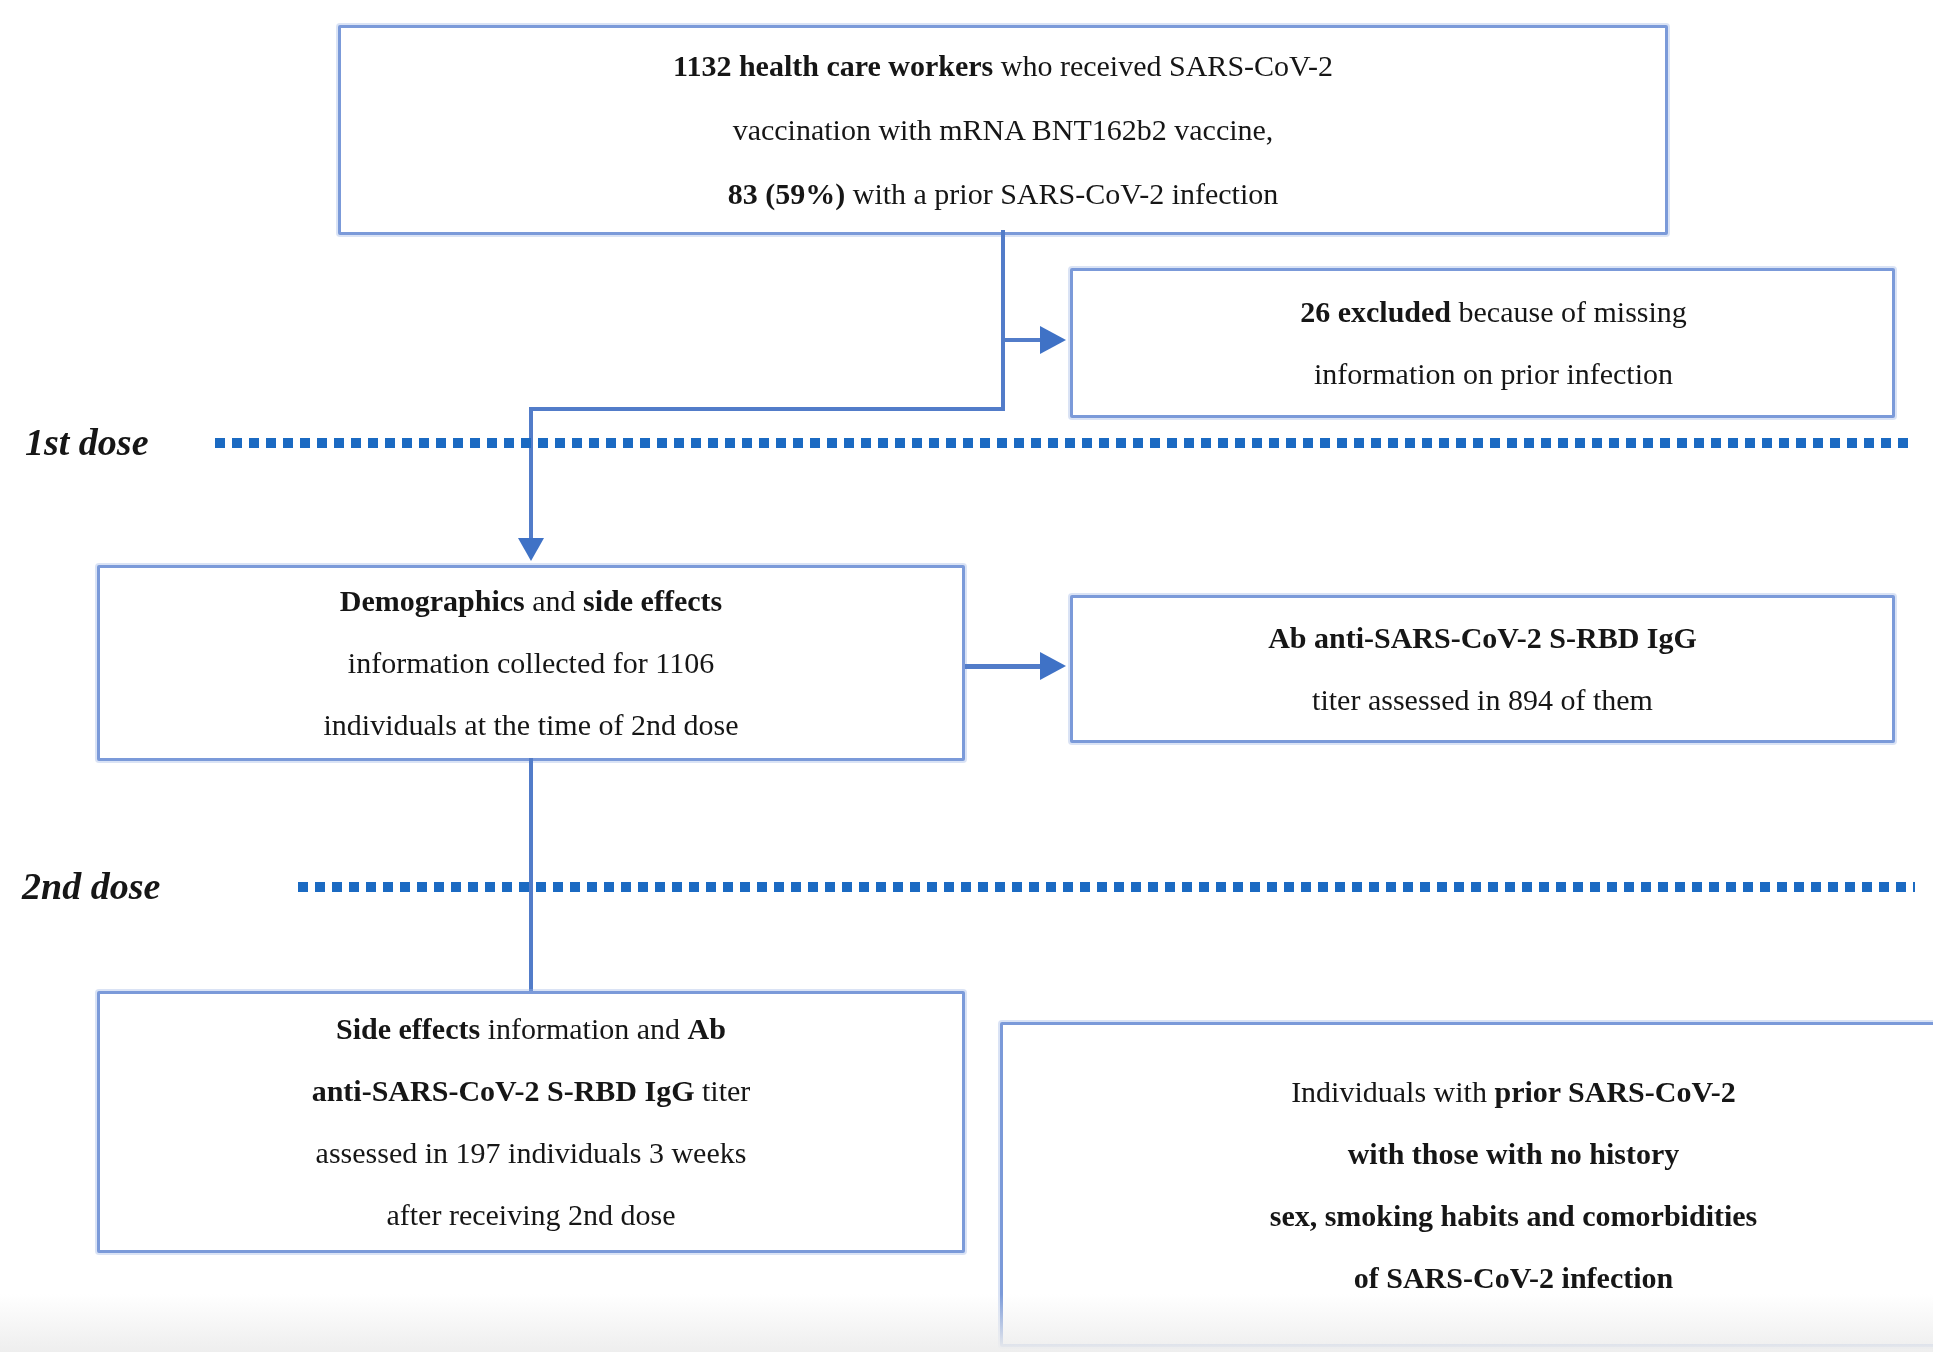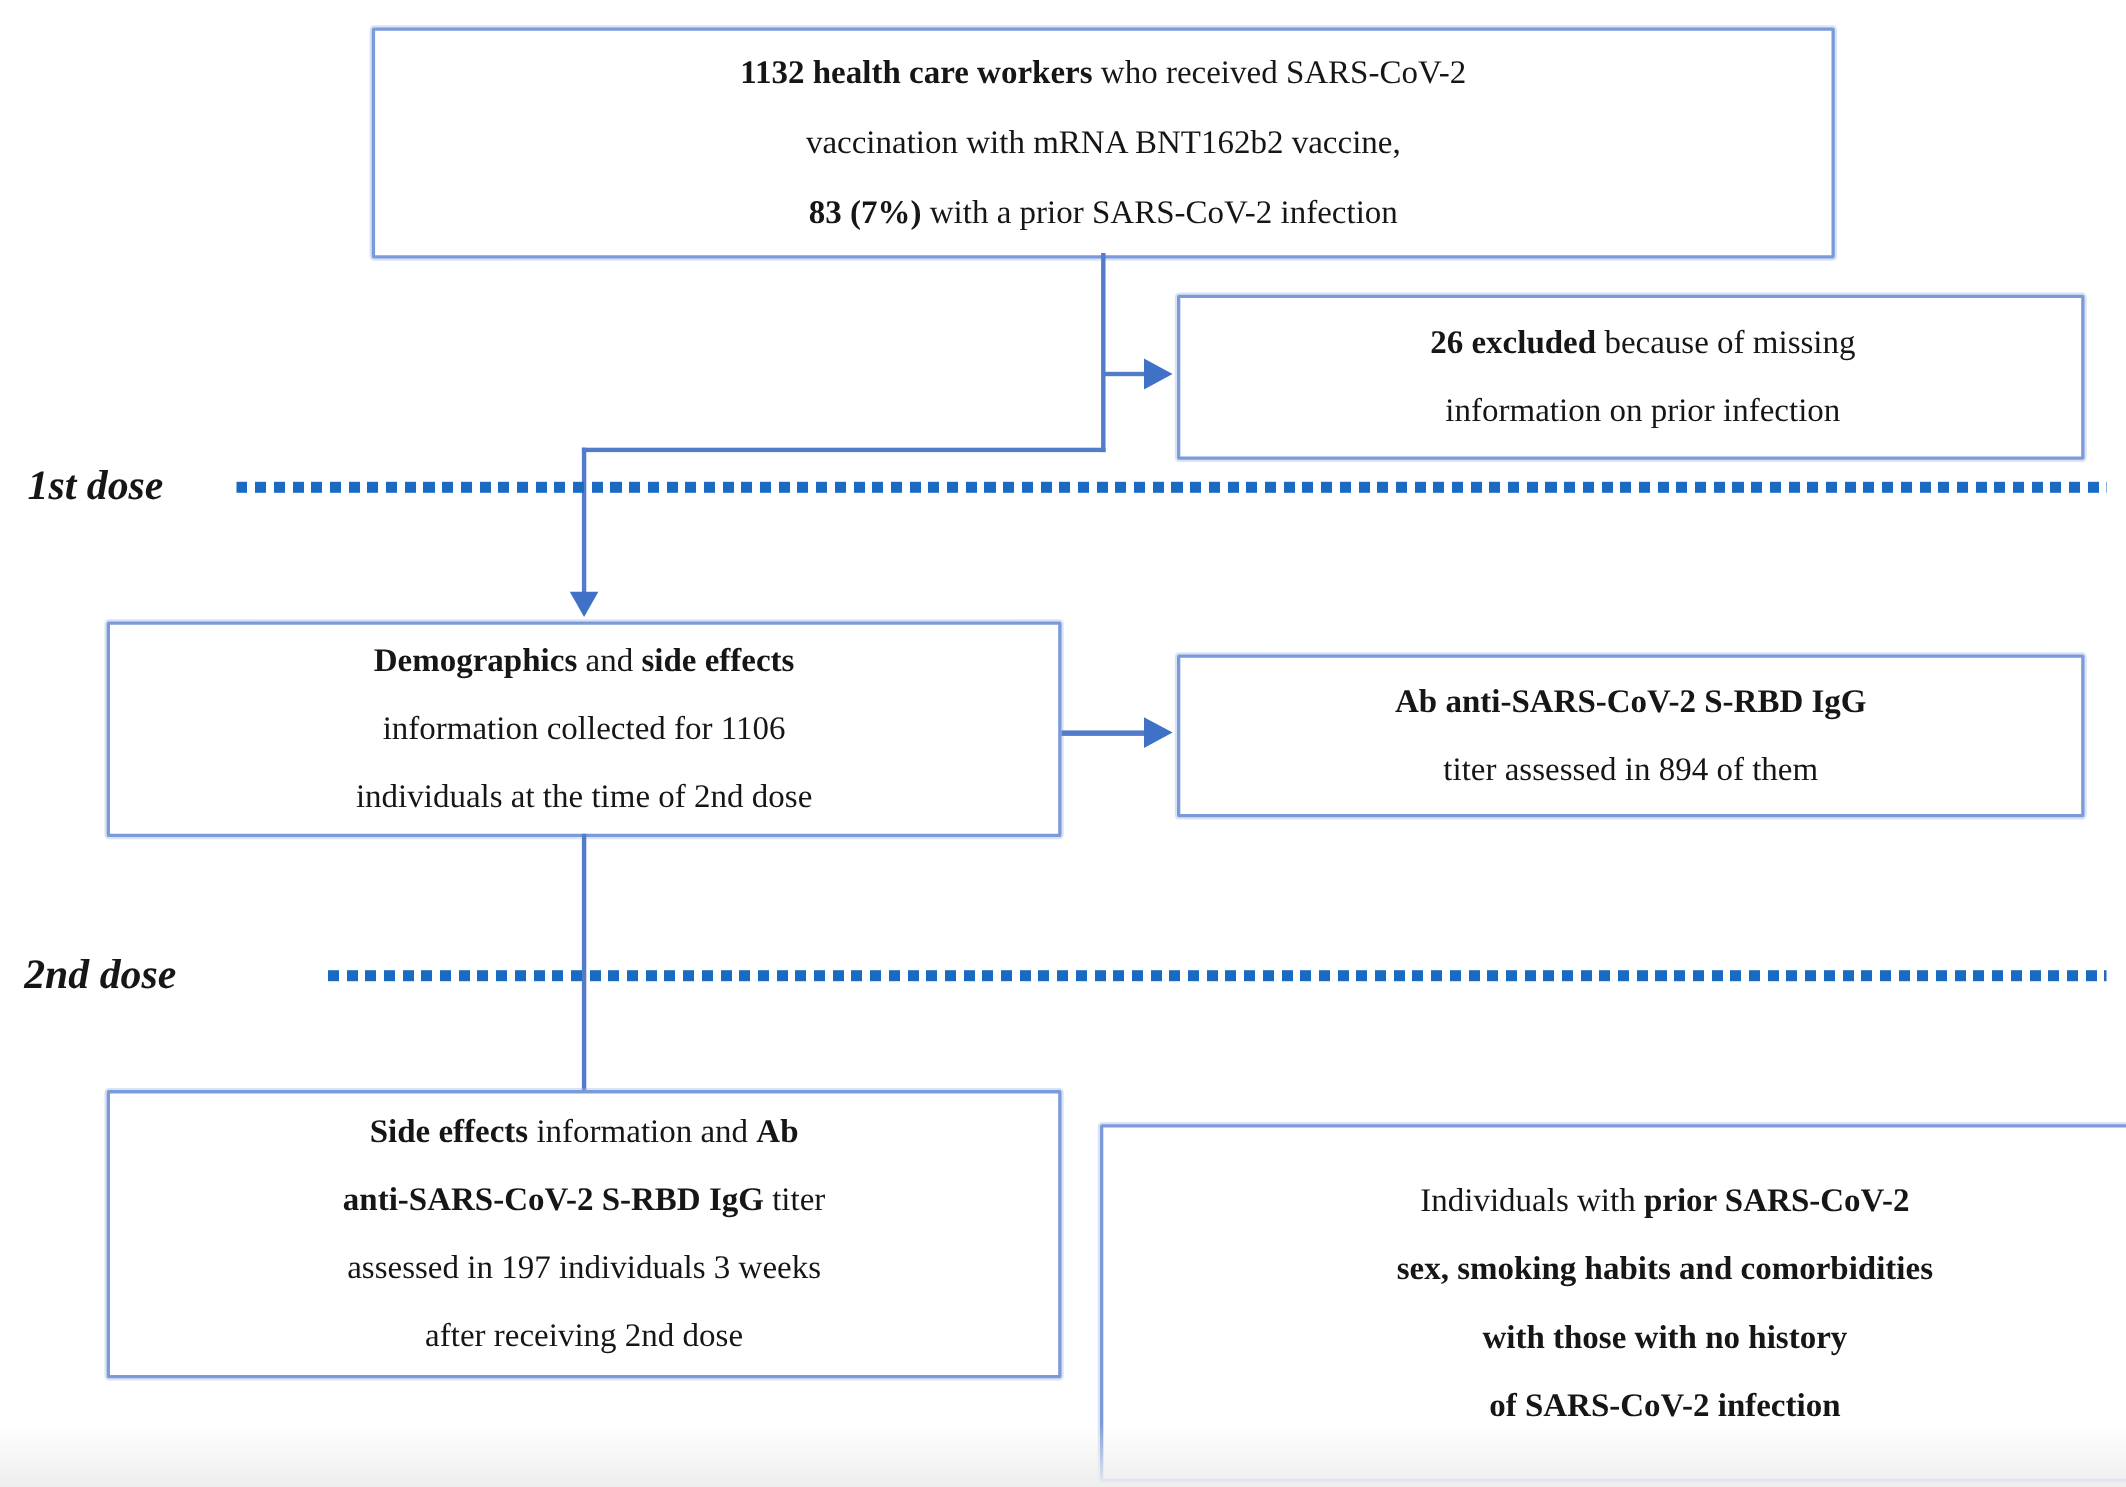--- a/index.html
+++ b/index.html
@@ -51,21 +51,21 @@
   .label-2nd{left:22px; top:856px;}
 </style>
 </head>
 <body>
 
 <div class="canvas">
 
   <div class="box box-top">
     <div class="line"><span class="b">1132 health care workers </span><span>who received SARS-CoV-2</span></div>
     <div class="line"><span>vaccination with mRNA BNT162b2 vaccine,</span></div>
-    <div class="line"><span class="b">83 (7%) </span><span>with a prior SARS-CoV-2 infection</span></div>
+    <div class="line"><span class="b">83 (59%) </span><span>with a prior SARS-CoV-2 infection</span></div>
   </div>
 
   <div class="conn" style="left:1001px; top:230px; width:4px; height:181px;"></div>
   <div class="conn" style="left:1003px; top:338px; width:38px; height:4px;"></div>
   <div class="head-right" style="left:1040px; top:326px;"></div>
   <div class="conn" style="left:529px; top:407px; width:476px; height:4px;"></div>
   <div class="conn" style="left:529px; top:407px; width:4px; height:133px;"></div>
   <div class="head-down" style="left:518px; top:538px;"></div>
 
   <div class="box box-excluded">
@@ -98,19 +98,19 @@
 
   <div class="box box-bottom-left">
     <div class="line"><span class="b">Side effects </span><span>information and </span><span class="b">Ab</span></div>
     <div class="line"><span class="b">anti-SARS-CoV-2 S-RBD IgG </span><span>titer</span></div>
     <div class="line"><span>assessed in 197 individuals 3 weeks</span></div>
     <div class="line"><span>after receiving 2nd dose</span></div>
   </div>
 
   <div class="box box-bottom-right">
     <div class="line"><span>Individuals with </span><span class="b">prior SARS-CoV-2</span></div>
+    <div class="line"><span class="b">with those with no history</span></div>
     <div class="line"><span class="b">sex, smoking habits and comorbidities</span></div>
-    <div class="line"><span class="b">with those with no history</span></div>
     <div class="line"><span class="b">of SARS-CoV-2 infection</span></div>
   </div>
 
   <div class="bottom-fade"></div>
 </div>
 
 </body></html>

